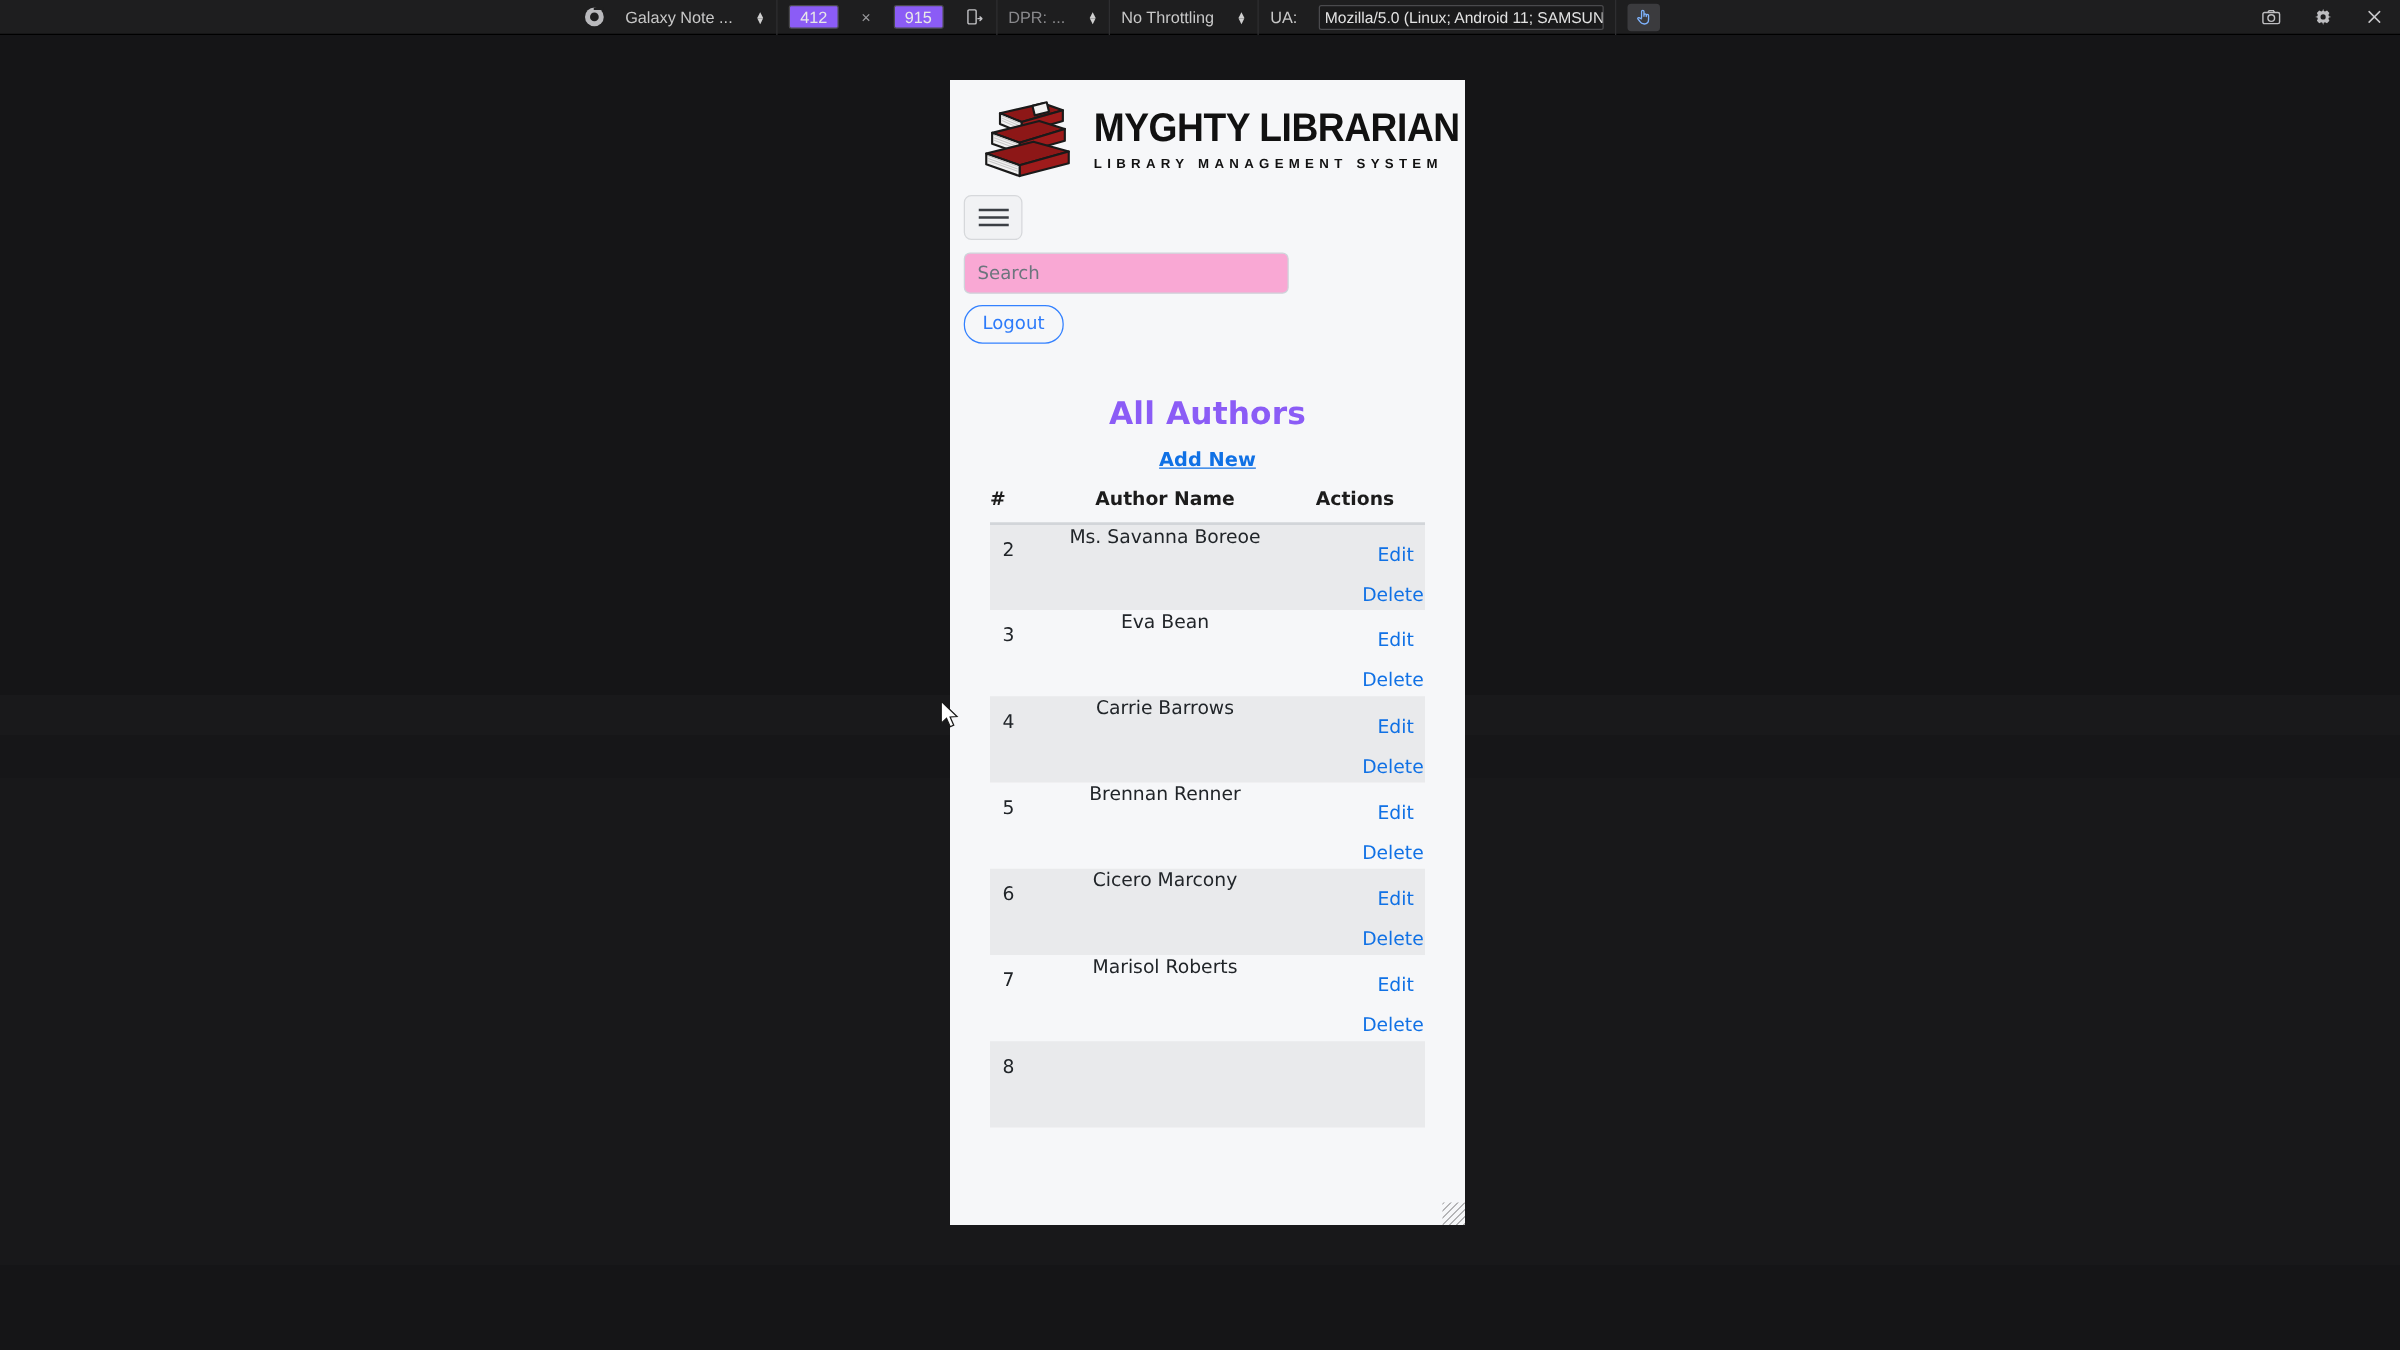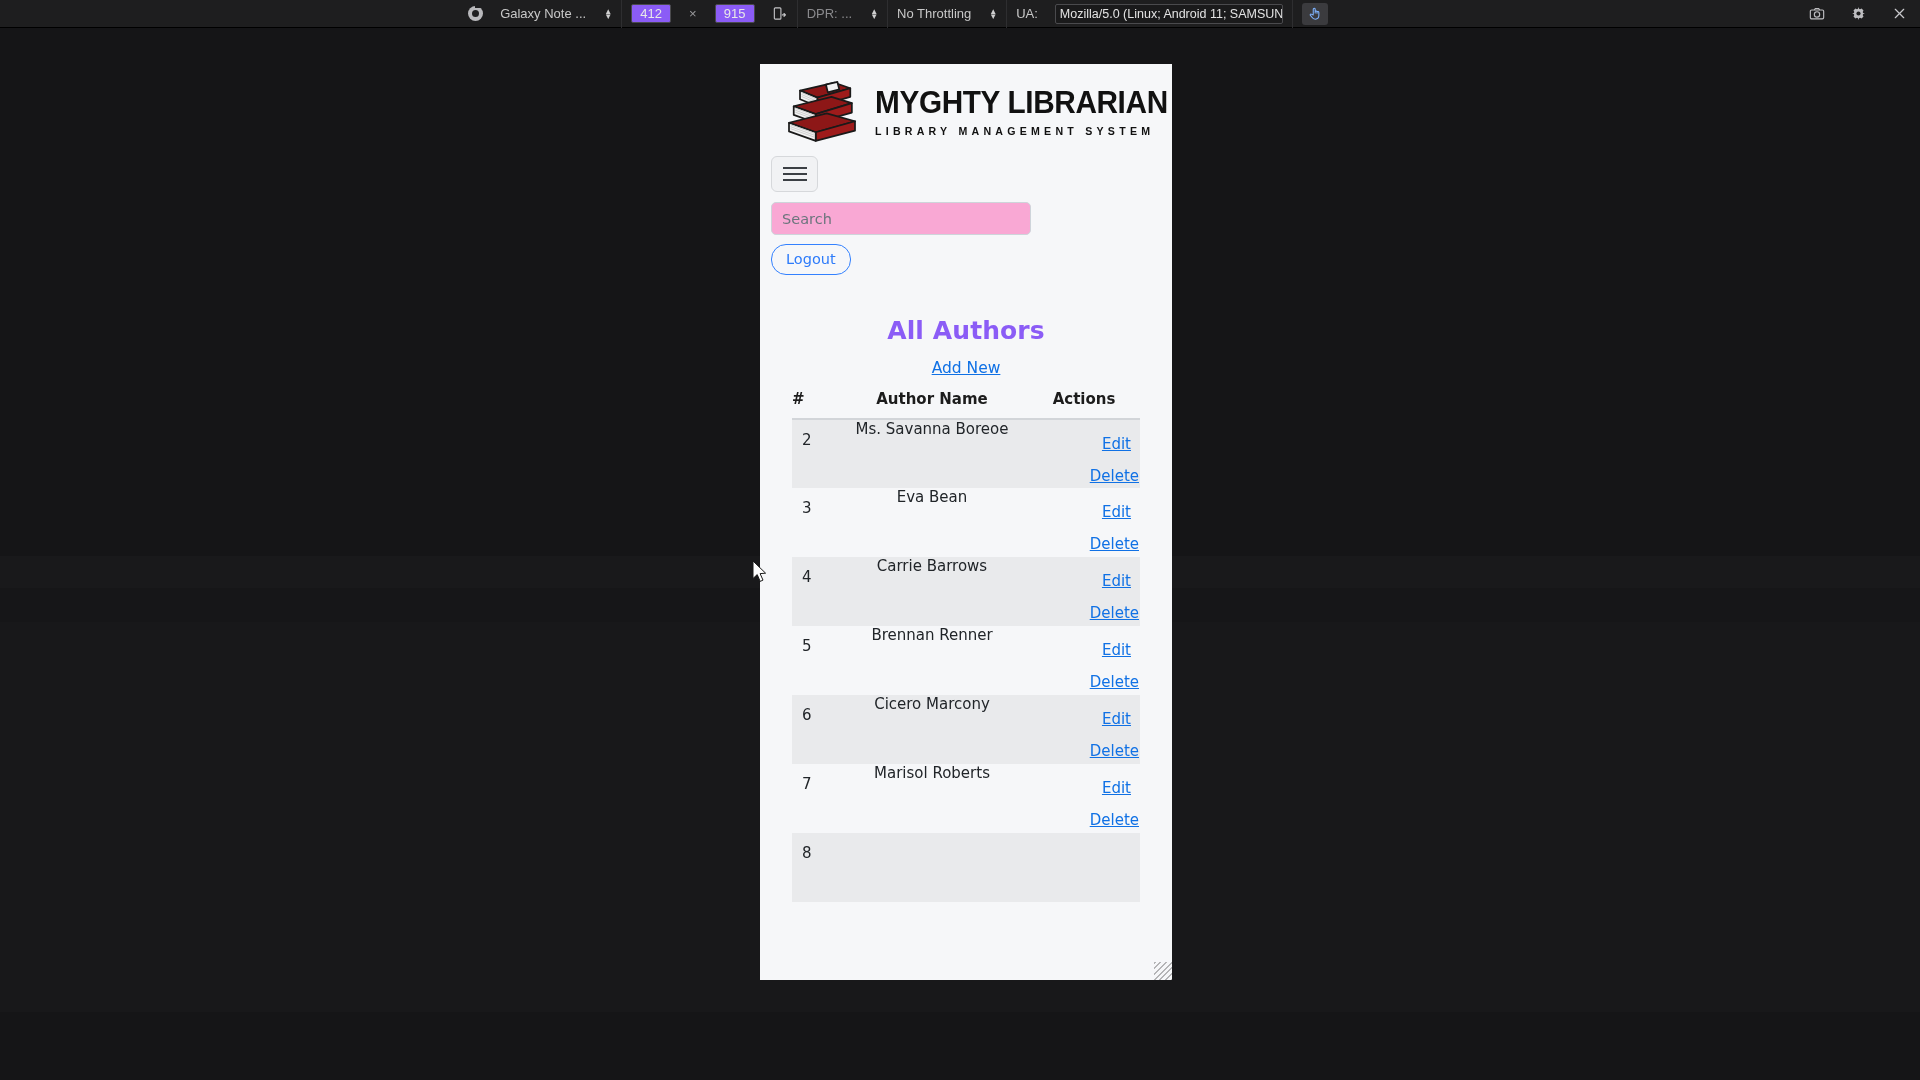--- a/index.html
+++ b/index.html
@@ -155,21 +155,21 @@
     font-family: "DejaVu Sans", sans-serif;
     font-size: 14.5px; line-height: 29px; cursor: pointer;
   }
 
   
   .content { padding: 0 32px; }
   .page-title {
     text-align: center; font-size: 25px; font-weight: 700;
     color: #8b5cf6; margin-top: 41px; letter-spacing: 0.1px;
   }
-  .add-new-wrap { text-align: center; margin-top: 13px; }
+  .add-new-wrap { text-align: center; margin-top: 13px; font-weight: bold; }
   .add-new {
     color: #1071e5; text-decoration: underline;
     font-size: 15.5px; cursor: pointer;
   }
 
   
   table.authors {
     width: 100%; border-collapse: collapse;
     margin-top: 13px; font-size: 15px;
   }
@@ -191,21 +191,21 @@
   td.c-name {
     text-align: center; vertical-align: top; 
     font-size: 15px; color: #212529;
   }
   td.c-act { vertical-align: top; padding: 0; }
   .act-stack {
     display: flex; flex-direction: column;
     align-items: flex-end; padding-right: 9px; padding-top: 17px;
   }
   .act-link {
-    color: #1071e5; text-decoration: underline;
+    color: #1071e5; 
     font-size: 15px; cursor: pointer; line-height: 1;
   }
   .act-link.delete { margin-top: 17px; margin-right: -8px; }
 
   
   .cursor {
     position: absolute; left: 752px; top: 560px;
     width: 16px; height: 23px; z-index: 40;
     pointer-events: none;
   }

